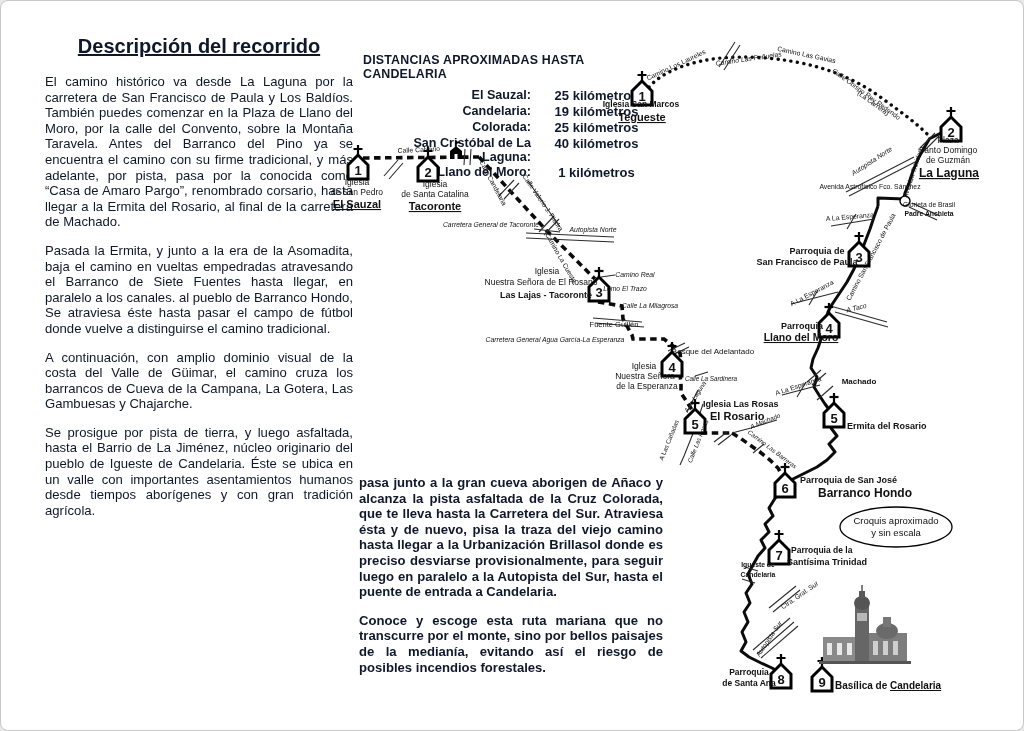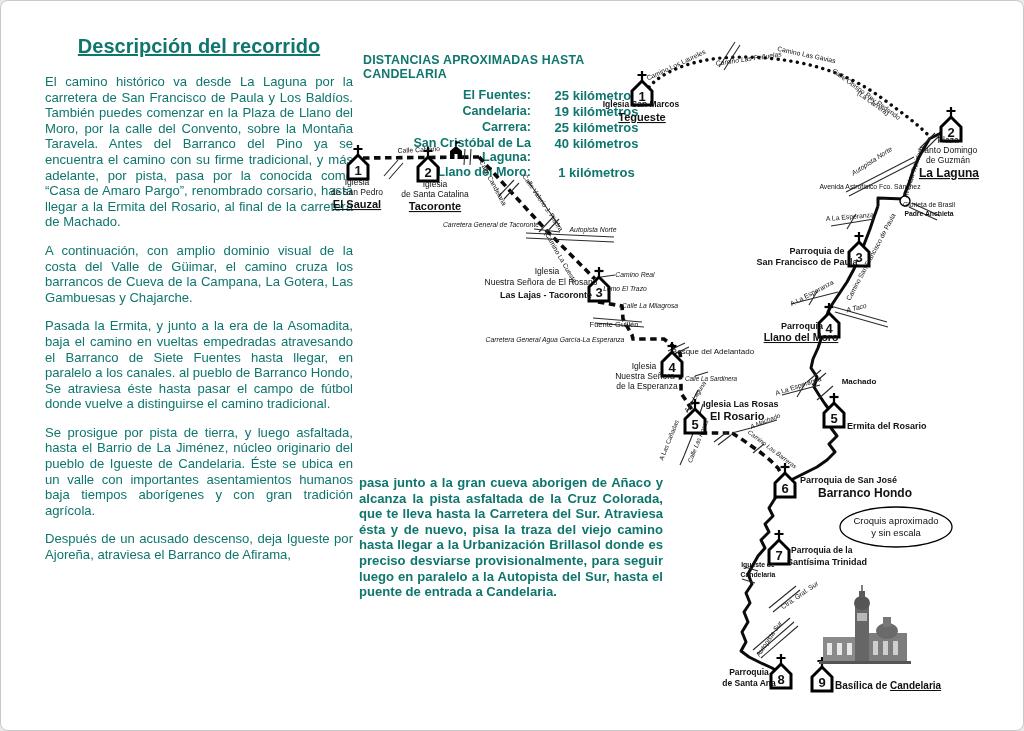--- a/index.html
+++ b/index.html
@@ -1,19 +1,19 @@
 <!DOCTYPE html>
 <html><head>
 <meta charset="utf-8">
 <style>
   html,body{margin:0;padding:0;background:#e8e8e8;}
   .page{
     position:relative;width:1024px;height:731px;background:#ffffff;
     border:1px solid #c9c9c9;border-radius:8px;overflow:hidden;
-    font-family:"Liberation Sans", sans-serif;color:#0f766e;box-sizing:border-box;
+    font-family:"Liberation Sans", sans-serif;color:#0f172a;box-sizing:border-box;
   }
   
   .leftcol{position:absolute;left:44px;top:34px;width:308px;}
   .title{font-size:20px;font-weight:bold;text-decoration:underline;text-align:center;margin:0 0 16px 0;}
   .leftcol p, .midcol p{
     font-size:13.1px;line-height:15.6px;text-align:justify;margin:0 0 13px 0;
   }
   
   .distances{position:absolute;left:362px;top:52px;width:290px;}
   .dist-heading{font-size:12.4px;font-weight:bold;margin:0 0 7px 0;letter-spacing:.2px;}
@@ -47,44 +47,44 @@
   .note-txt{font-size:9.5px;text-anchor:middle;}
 </style>
 </head>
 <body>
 
 <div class="page">
 
   <div class="leftcol">
     <h1 class="title">Descripción del recorrido</h1>
     <p>El camino histórico va desde La Laguna por la carretera de San Francisco de Paula y Los Baldíos. También puedes comenzar en la Plaza de Llano del Moro, por la calle del Convento, sobre la Montaña Taravela. Antes del Barranco del Pino ya se encuentra el camino con su firme tradicional, y más adelante, por pista, pasa por la conocida como “Casa de Amaro Pargo”, renombrado corsario, hasta llegar a la Ermita del Rosario, al final de la carretera de Machado.</p>
+    <p>Pasada la Ermita, y junto a la era de la Asomadita, baja el camino en vueltas empedradas atravesando el Barranco de Siete Fuentes hasta llegar, en paralelo a los canales. al pueblo de Barranco Hondo, Se atraviesa éste hasta pasar el campo de fútbol donde vuelve a distinguirse el camino tradicional.</p>
     <p>A continuación, con amplio dominio visual de la costa del Valle de Güimar, el camino cruza los barrancos de Cueva de la Campana, La Gotera, Las Gambuesas y Chajarche.</p>
-    <p>Pasada la Ermita, y junto a la era de la Asomadita, baja el camino en vueltas empedradas atravesando el Barranco de Siete Fuentes hasta llegar, en paralelo a los canales. al pueblo de Barranco Hondo, Se atraviesa éste hasta pasar el campo de fútbol donde vuelve a distinguirse el camino tradicional.</p>
-    <p>Se prosigue por pista de tierra, y luego asfaltada, hasta el Barrio de La Jiménez, núcleo originario del pueblo de Igueste de Candelaria. Éste se ubica en un valle con importantes asentamientos humanos baja tiempos aborígenes y con gran tradición agrícola.</p>
-    <p>Después de un acusado descenso, deja Igueste por Ajoreña, atraviesa el Barranco de Afirama,</p>
+    <p>Se prosigue por pista de tierra, y luego asfaltada, hasta el Barrio de La Jiménez, núcleo originario del pueblo de Igueste de Candelaria. Éste se ubica en un valle con importantes asentamientos humanos desde tiempos aborígenes y con gran tradición agrícola.</p>
   </div>
 
   <div class="distances">
     <div class="dist-heading">DISTANCIAS APROXIMADAS HASTA CANDELARIA</div>
     <div class="dist-grid">
-      <div class="dist-place">El Fuentes:</div>
+      <div class="dist-place">El Sauzal:</div>
       <div class="dist-km">25 kilómetros</div>
       <div class="dist-place">Candelaria:</div>
       <div class="dist-km">19 kilómetros</div>
-      <div class="dist-place">Carrera:</div>
+      <div class="dist-place">Colorada:</div>
       <div class="dist-km">25 kilómetros</div>
       <div class="dist-place">San Cristóbal de La Laguna:</div>
       <div class="dist-km">40 kilómetros</div>
       <div class="dist-place">Llano del Moro:</div>
       <div class="dist-km">1 kilómetros</div>
     </div>
   </div>
 
   <div class="midcol">
     <p>pasa junto a la gran cueva aborigen de Añaco y alcanza la pista asfaltada de la Cruz Colorada, que te lleva hasta la Carretera del Sur. Atraviesa ésta y de nuevo, pisa la traza del viejo camino hasta llegar a la Urbanización Brillasol donde es preciso desviarse provisionalmente, para seguir luego en paralelo a la Autopista del Sur, hasta el puente de entrada a Candelaria.</p>
+    <p>Conoce y escoge esta ruta mariana que no transcurre por el monte, sino por bellos paisajes de la medianía, evitando así el riesgo de posibles incendios forestales.</p>
   </div>
 
   <svg class="map" viewBox="0 0 1024 731">
     <defs>
       <g id="church">
         <line class="ck" x1="0" y1="-21" x2="0" y2="-11"></line>
         <line class="ck" x1="-4.5" y1="-17" x2="4.5" y2="-17"></line>
         <path class="chouse" d="M-10,-1 L0,-11 L10,-1 L10,13 L-10,13 Z"></path>
       </g>
     </defs>

